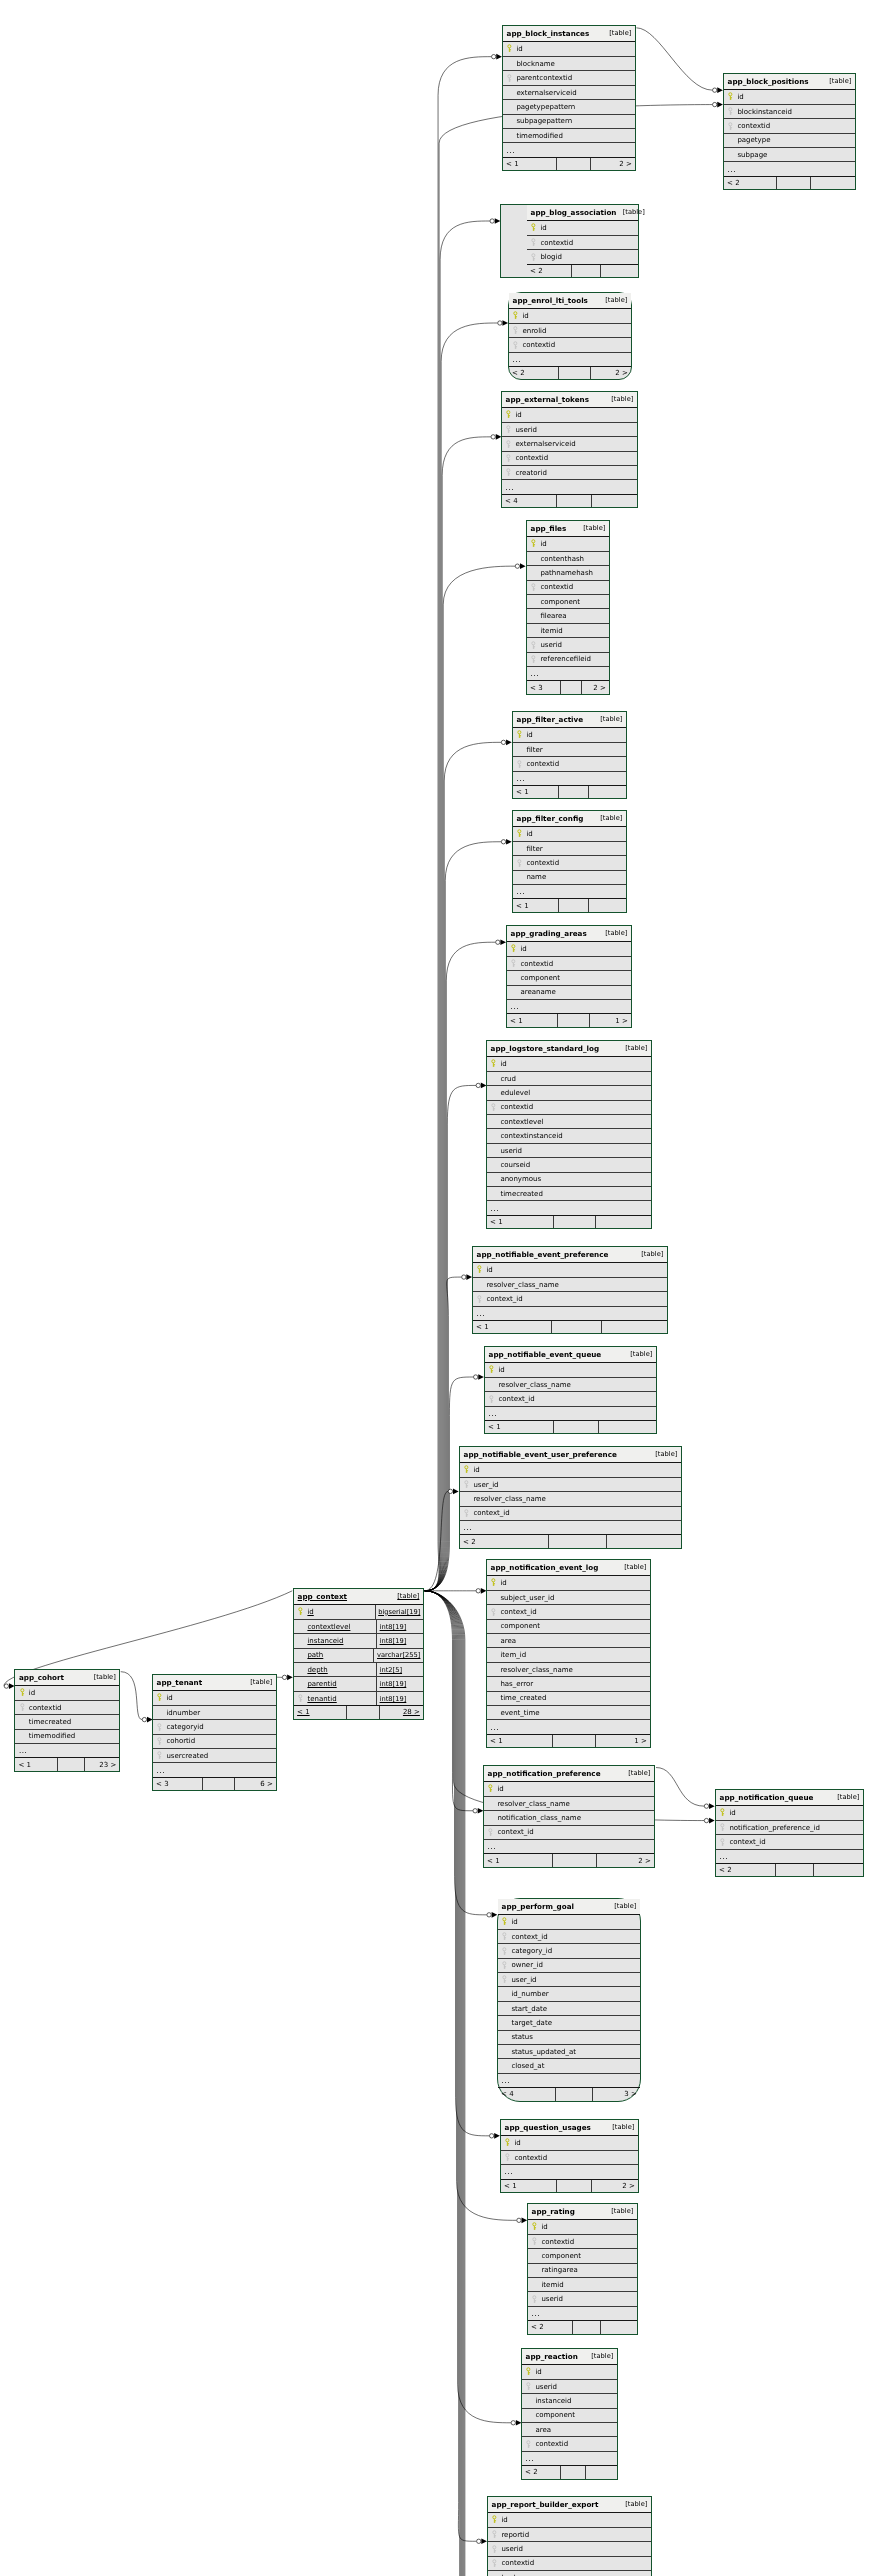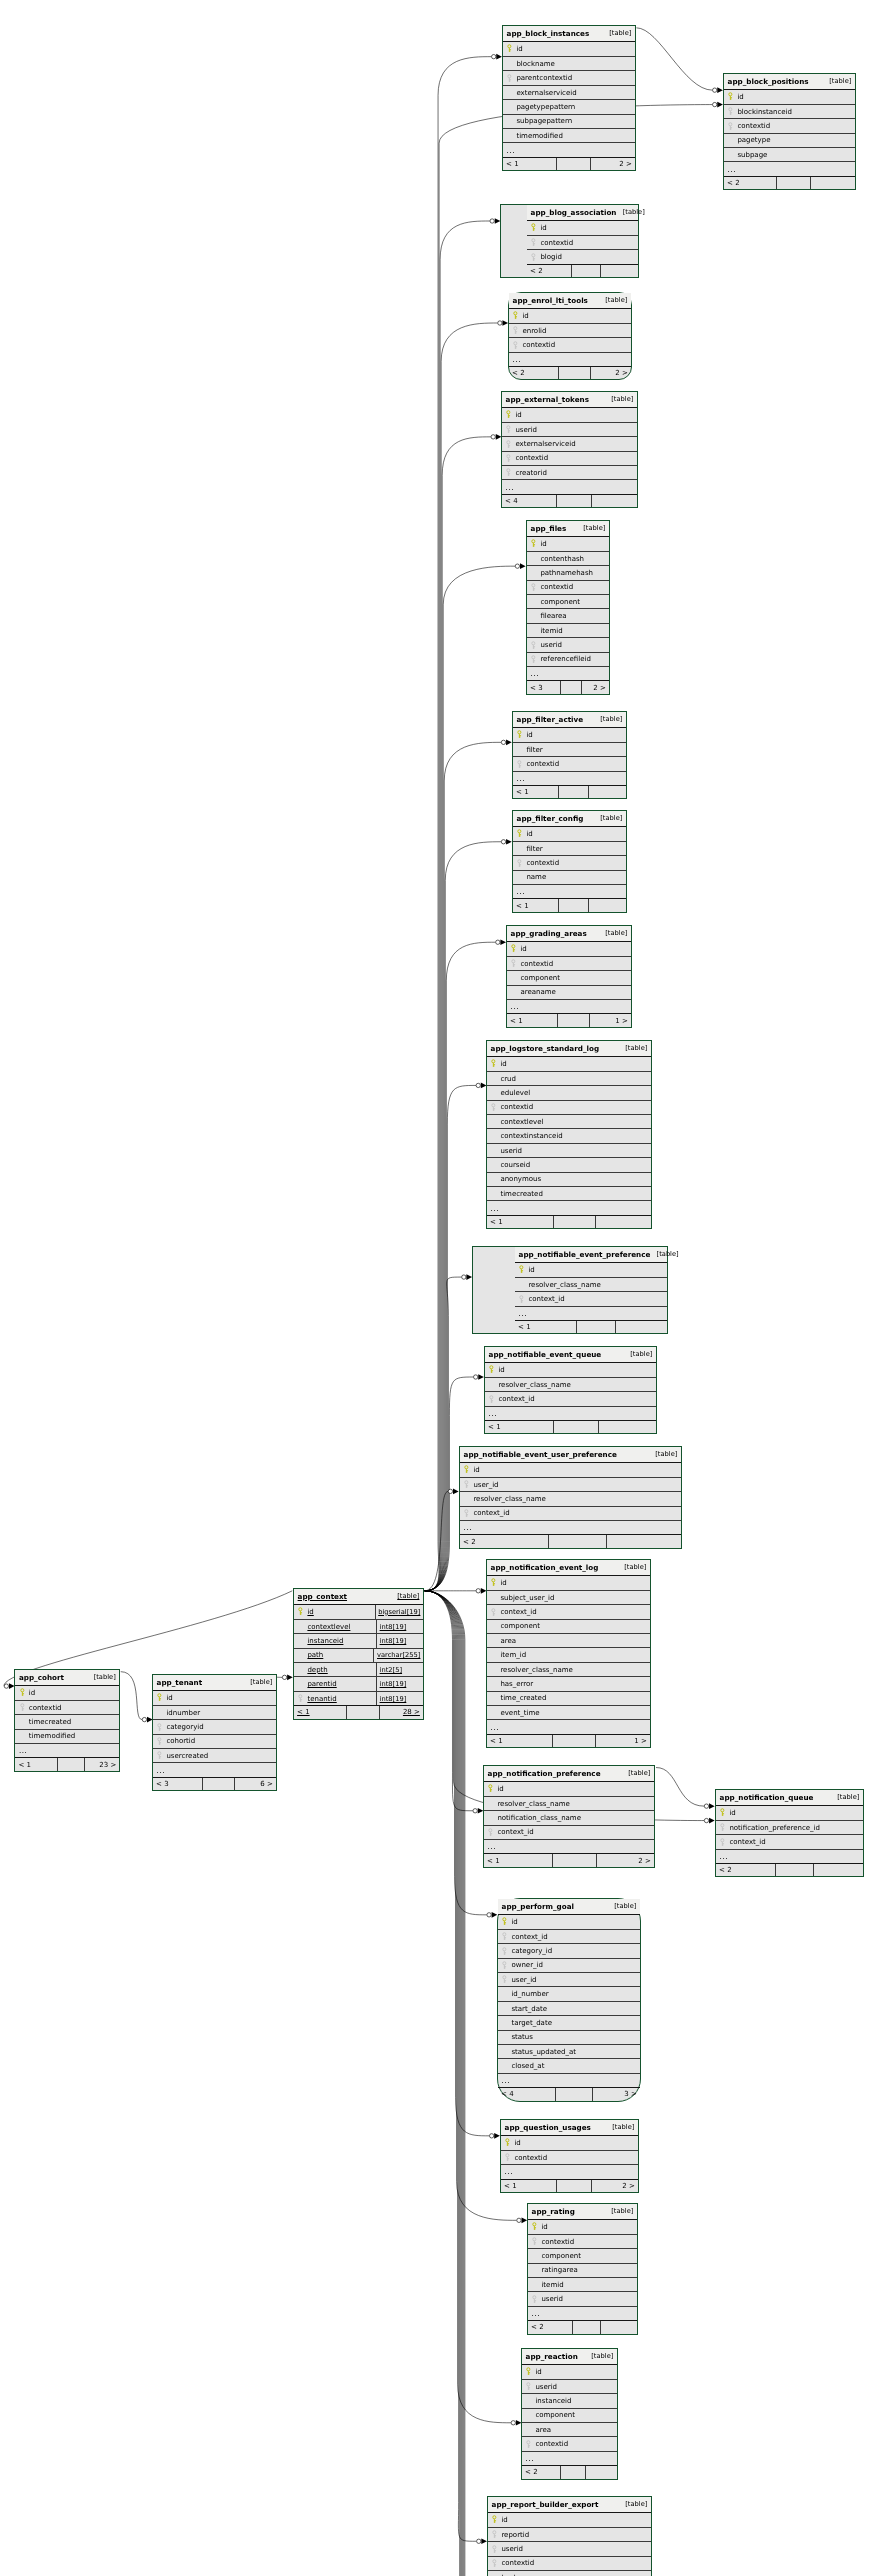--- a/index.html
+++ b/index.html
@@ -591,21 +591,21 @@
           <span class="kicon"></span>
           <span class="cname">timecreated</span>
         </div>
         <div class="row more">...</div>
         <div class="ftr">
           <span class="fc l">&lt; 1</span>
           <span class="fc m"></span>
           <span class="fc r"></span>
         </div>
       </div>
-      <div class="tbl" style="left: 472px; top: 1226px; width: 196px; padding-left: 42px;">
+      <div class="tbl" style="left: 472px; top: 1226px; width: 196px;">
         <div class="hdr">
           <span class="tname">app_notifiable_event_preference</span>
           <span class="ttag">[table]</span>
         </div>
         <div class="row">
           <span class="kicon">
             <svg width="6.7" height="8.8" viewBox="0 0 13 17">
               <circle cx="6.5" cy="4.4" r="3" fill="none" stroke="#bcbc00" stroke-width="1.7"></circle>
               <path d="M6.5 7.4 V15.4 M6.5 11 H9.8 M6.5 13.6 H8.8" fill="none" stroke="#bcbc00" stroke-width="1.7"></path>
             </svg>

